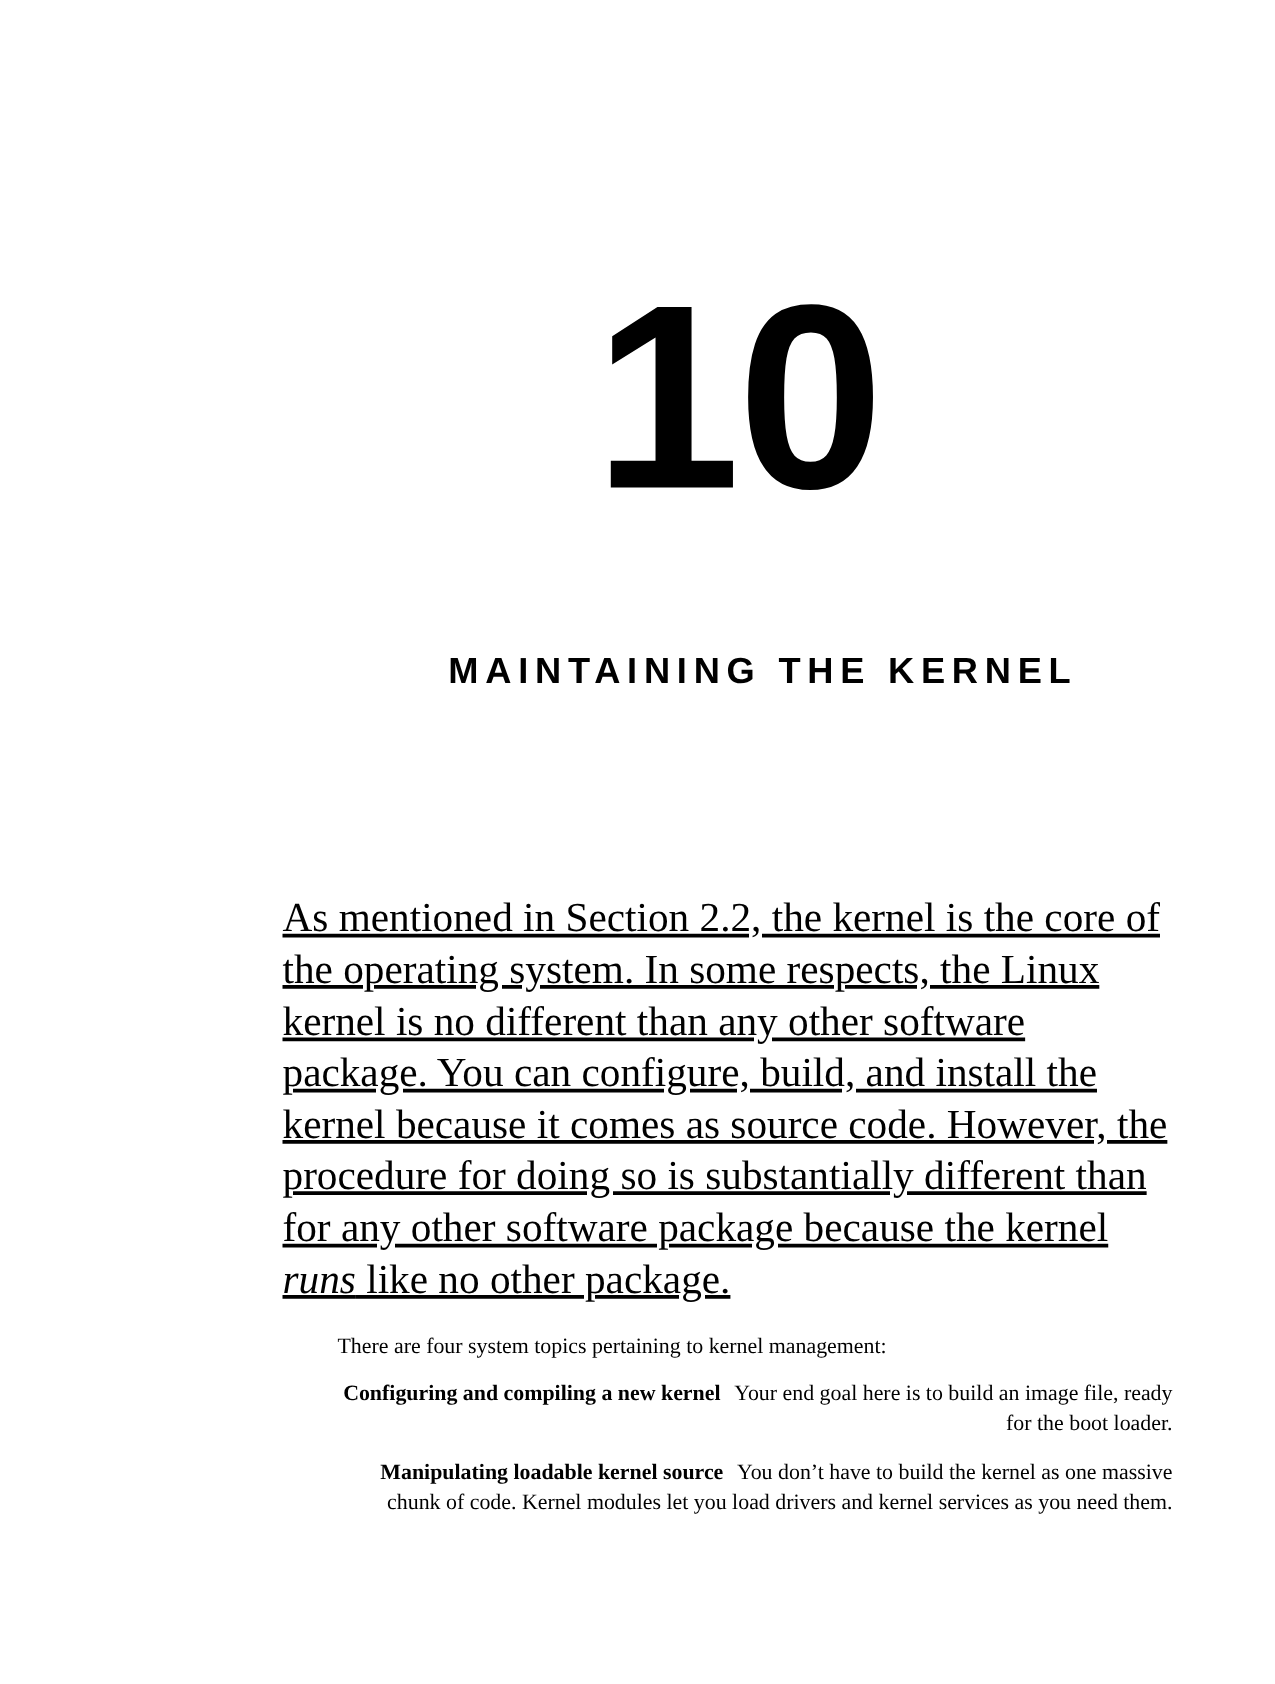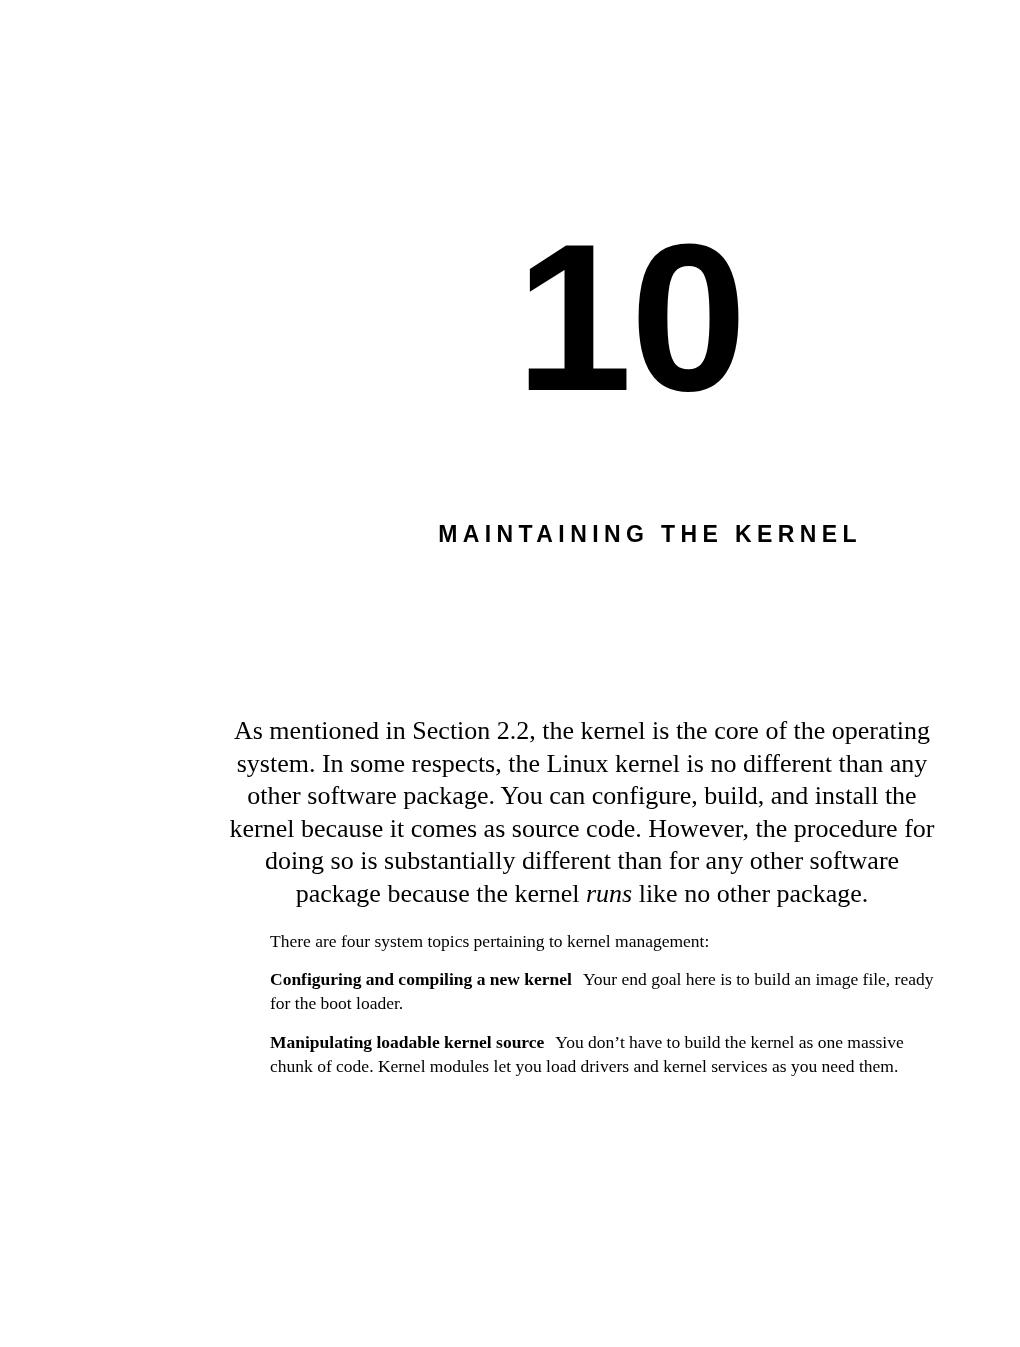--- a/index.html
+++ b/index.html
@@ -28,68 +28,68 @@
     top: 218px;
     left: 0;
     width: 705px;
     text-align: right;
     font-family: "Liberation Sans", sans-serif;
     font-weight: bold;
     font-size: 210px;
     line-height: 0.95;
     letter-spacing: -2px;
     color: #000000;
-    padding-left: 40px;
   }
 
   
   .chapter-title {
     position: absolute;
     top: 521px;
     left: 0;
     width: 862px;
     text-align: right;
     font-family: "Liberation Sans", sans-serif;
     font-weight: bold;
-    font-size: 23px;
+    font-size: 29px;
     letter-spacing: 5.4px;
     color: #000000;
   }
 
   
   .body-area {
     position: absolute;
     top: 715px;
     left: 226px;
     width: 712px;
   }
 
   .lead-paragraph {
-    font-size: 26px;
+    font-size: 33px;
     line-height: 1.25;
-    text-align: center;
+    text-align: left;
     margin: 0;
     hyphens: none;
+    text-decoration: underline;
   }
   .lead-paragraph .italic {
     font-style: italic;
   }
 
   .intro-line {
     margin: 20px 0 0 44px;
     font-size: 17.5px;
     line-height: 1.33;
   }
 
   .topic {
     margin: 14px 0 0 44px;
     font-size: 17.5px;
     line-height: 1.38;
     max-width: 668px;
-    text-align: left;
+    text-align: right;
   }
   .topic .term {
     font-weight: bold;
   }
   .topic .gap {
     display: inline-block;
     width: 11px;
   }
 </style>
 </head>

